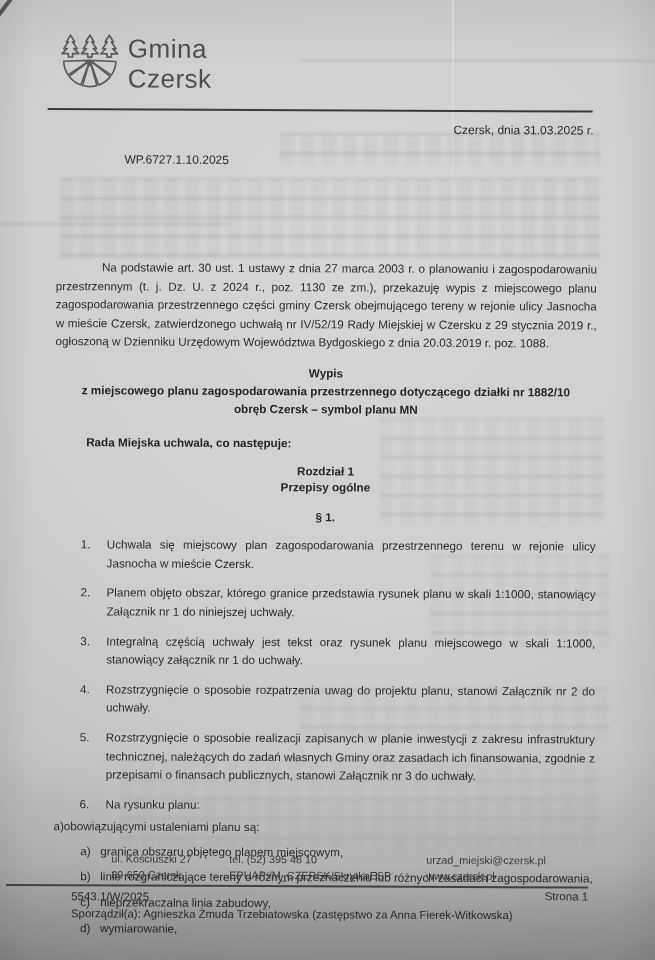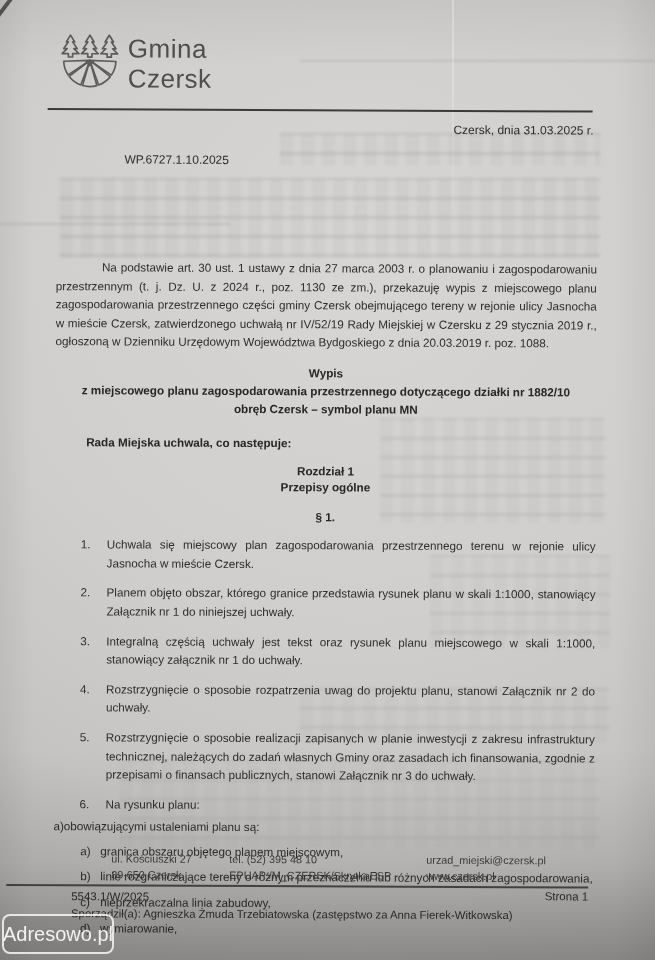--- a/index.html
+++ b/index.html
@@ -183,17 +183,14 @@
 
     <div class="footer-rule"></div>
     <div class="case-number">5543.1/W/2025</div>
     <div class="page-number">Strona 1</div>
     <div class="prepared-by">Sporządził(a): Agnieszka Żmuda Trzebiatowska (zastępstwo za Anna Fierek-Witkowska)</div>
   </div>
 
   <div class="shade"></div>
   <div class="shade2"></div>
 
-  <div class="watermark">
-    <span>Adresowo.pl</span>
-  </div>
 
 </div>
 
 </body></html>

